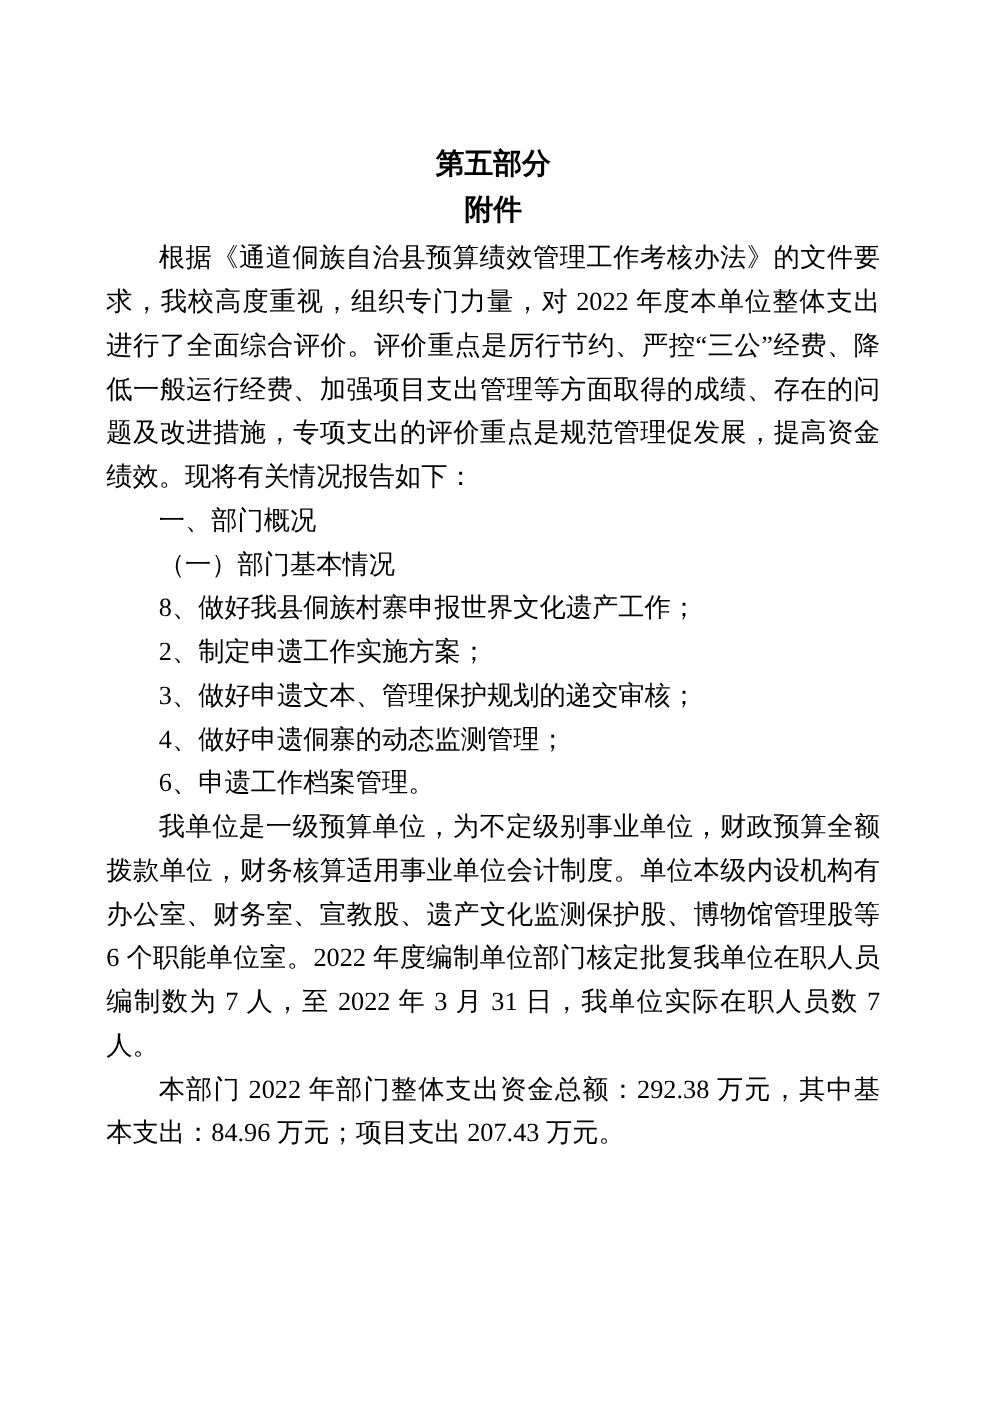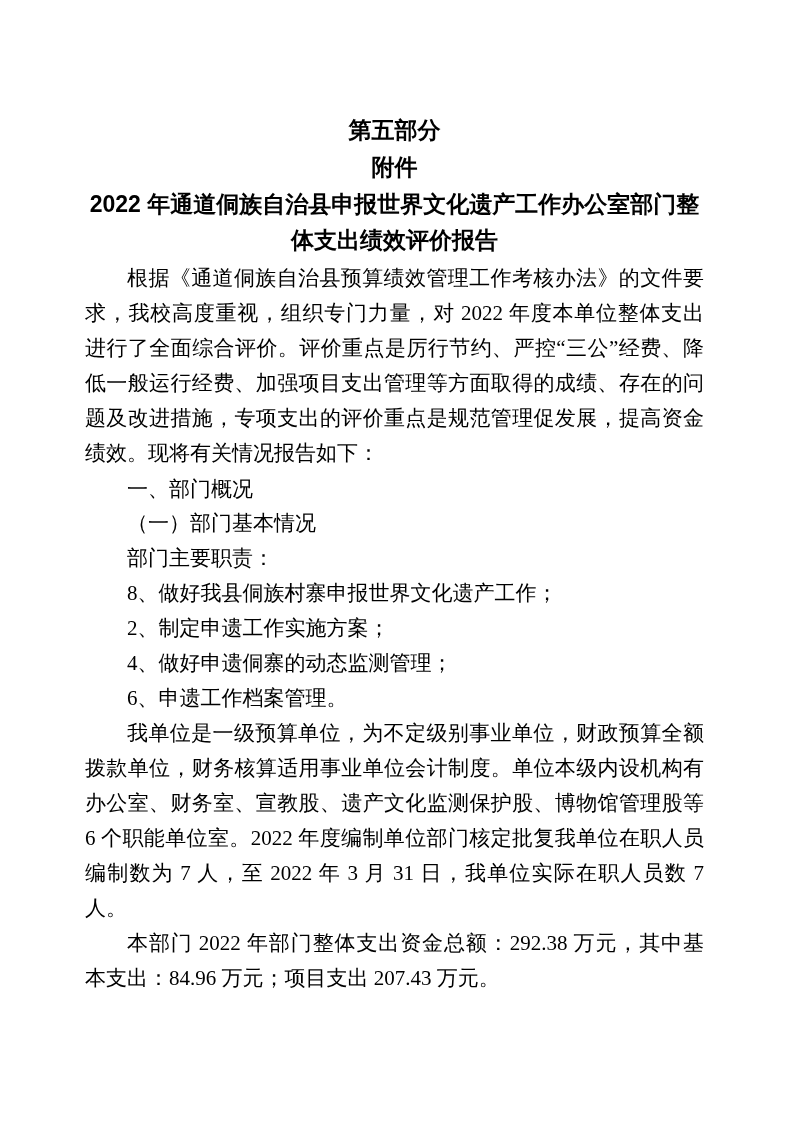--- a/index.html
+++ b/index.html
@@ -60,38 +60,34 @@
 </style>
 </head>
 <body>
 
 <div class="page">
 
   <h1 class="center-heading">第五部分</h1>
 
   <h2 class="center-heading">附件</h2>
 
-  <div class="doc-title">
-    <span class="title-line">2022 年通道侗族自治县申报世界文化遗产工作办公室部门整</span>
-    <span class="title-line">体支出绩效评价报告</span>
-  </div>
 
   <div class="body-block">
     <p class="para">根据《通道侗族自治县预算绩效管理工作考核办法》的文件要求，我校高度重视，组织专门力量，对 2022 年度本单位整体支出进行了全面综合评价。评价重点是厉行节约、严控“三公”经费、降低一般运行经费、加强项目支出管理等方面取得的成绩、存在的问题及改进措施，专项支出的评价重点是规范管理促发展，提高资金绩效。现将有关情况报告如下：</p>
 
     <p class="section-heading">一、部门概况</p>
 
     <p class="para">（一）部门基本情况</p>
 
-    <p class="para">部门主要职责：</p>
 
     <p class="para">8、做好我县侗族村寨申报世界文化遗产工作；</p>
 
     <p class="para">2、制定申遗工作实施方案；</p>
 
+    <p class="para">3、做好申遗文本、管理保护规划的递交审核；</p>
 
     <p class="para">4、做好申遗侗寨的动态监测管理；</p>
 
     <p class="para">6、申遗工作档案管理。</p>
 
     <p class="para">我单位是一级预算单位，为不定级别事业单位，财政预算全额拨款单位，财务核算适用事业单位会计制度。单位本级内设机构有办公室、财务室、宣教股、遗产文化监测保护股、博物馆管理股等 6 个职能单位室。2022 年度编制单位部门核定批复我单位在职人员编制数为 7 人，至 2022 年 3 月 31 日，我单位实际在职人员数 7 人。</p>
 
 
     <p class="para">本部门 2022 年部门整体支出资金总额：292.38 万元，其中基本支出：84.96 万元；项目支出 207.43 万元。</p>
 

